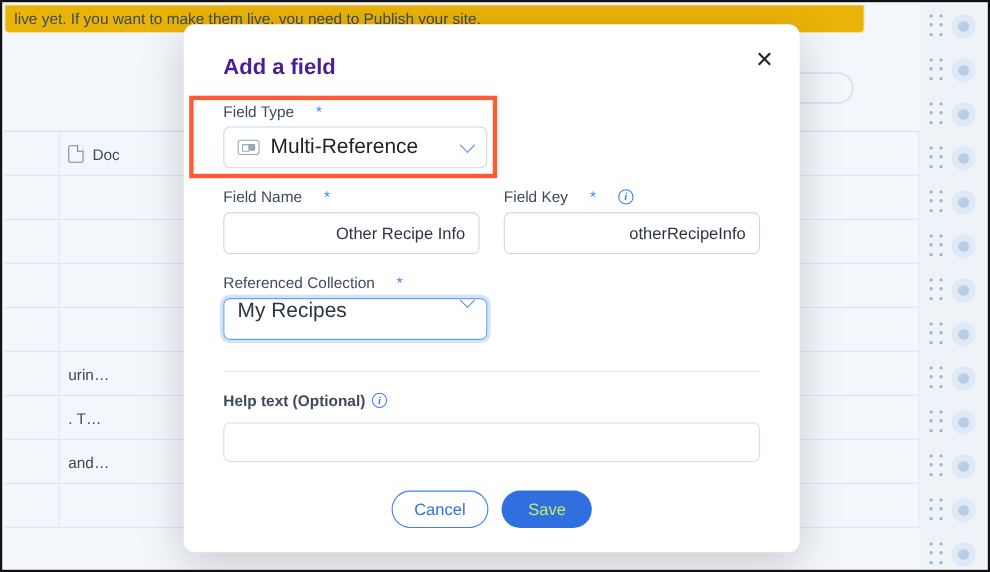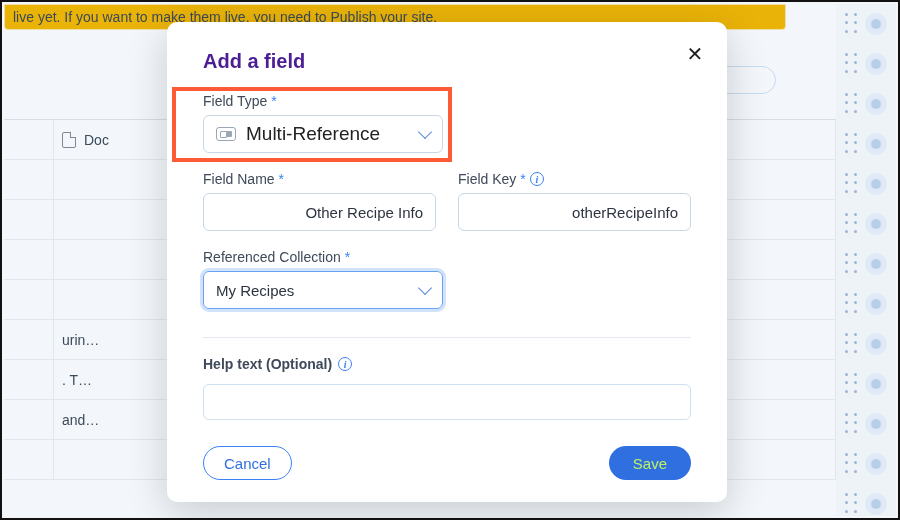--- a/index.html
+++ b/index.html
@@ -55,21 +55,21 @@
   .close {
     position: absolute; right: 20px; top: 20px; width: 24px; height: 24px; cursor:pointer;
     display:flex; align-items:center; justify-content:center; font-size:20px; color:#222;
   }
 
   .highlight-box {
     position: absolute; left: 170px; top: 85px; width: 280px; height: 75px;
     border: 4px solid #ff5a36; pointer-events: none; z-index: 5;
   }
 
-  .label { font-size: 14px; color: #3f4a5a; margin-bottom: 6px; display:flex; align-items:center; gap:4px;}
+  .label { font-size: 14px; color: #3f4a5a; margin-bottom: 6px; display:flex; align-items:center; gap:20px;}
   .req { color:#3b82f6; }
   .info {
     display:inline-flex; width:14px; height:14px; border:1.3px solid #3b82f6; border-radius:50%;
     align-items:center; justify-content:center; font-size:10px; font-weight:700; color:#3b82f6;
     font-family: Georgia, serif; font-style: italic;
   }
   .info::after{content:"i";}
 
   .field-type-wrap { margin-top: 20px; }
   .field-type {
@@ -86,34 +86,34 @@
   .col { flex:1; }
   .text-input {
     width:100%; height:38px; border:1px solid #c9d8e6; border-radius:6px;
     padding:0 12px; font-size:15px; color:#2c3440; outline:none;text-align:right;
   }
 
   .ref-wrap { margin-top: 18px; }
   .ref-select {
     width: 240px; height: 38px; border:1px solid #6aa3f3; border-radius:6px;
     box-shadow: 0 0 0 3px rgba(70,140,240,0.25);
-    display:flex; align-items:center; padding:0 12px; cursor:pointer; position:relative;
-    font-size:15px; color:#2c3440;
+    display:flex; align-items:flex-start; padding:0 12px; cursor:pointer; position:relative;
+    font-size:19px; color:#2c3440;
   }
 
   .divider { border-top:1px solid #e5eaf0; margin-top:28px; }
 
   .help-wrap { margin-top: 18px; }
   .help-label { display:flex; align-items:center; gap:6px;font-weight:bold; }
   .help-input {
     width:100%; height:36px; border:1px solid #cfe0f2; border-radius:6px;
     margin-top:6px; padding:0 12px; font-size:15px; outline:none;
   }
 
-  .footer { margin-top:auto; display:flex; justify-content:space-between; gap:12px; padding-top:16px;}
+  .footer { margin-top:auto; display:flex; justify-content:center; gap:12px; padding-top:16px;}
   .btn-cancel {
     height:34px; padding:0 20px; border:1.5px solid #3b82f6; border-radius:17px;
     background:#fff; color:#2f6fe0; font-size:15px; font-weight:500; cursor:pointer;
   }
   .btn-save {
     height:34px; padding:0 24px; border:none; border-radius:17px;
     background:#2f6fe0; color:#bef264; font-size:15px; font-weight:500; cursor:pointer;
   }
 </style>
 </head>

